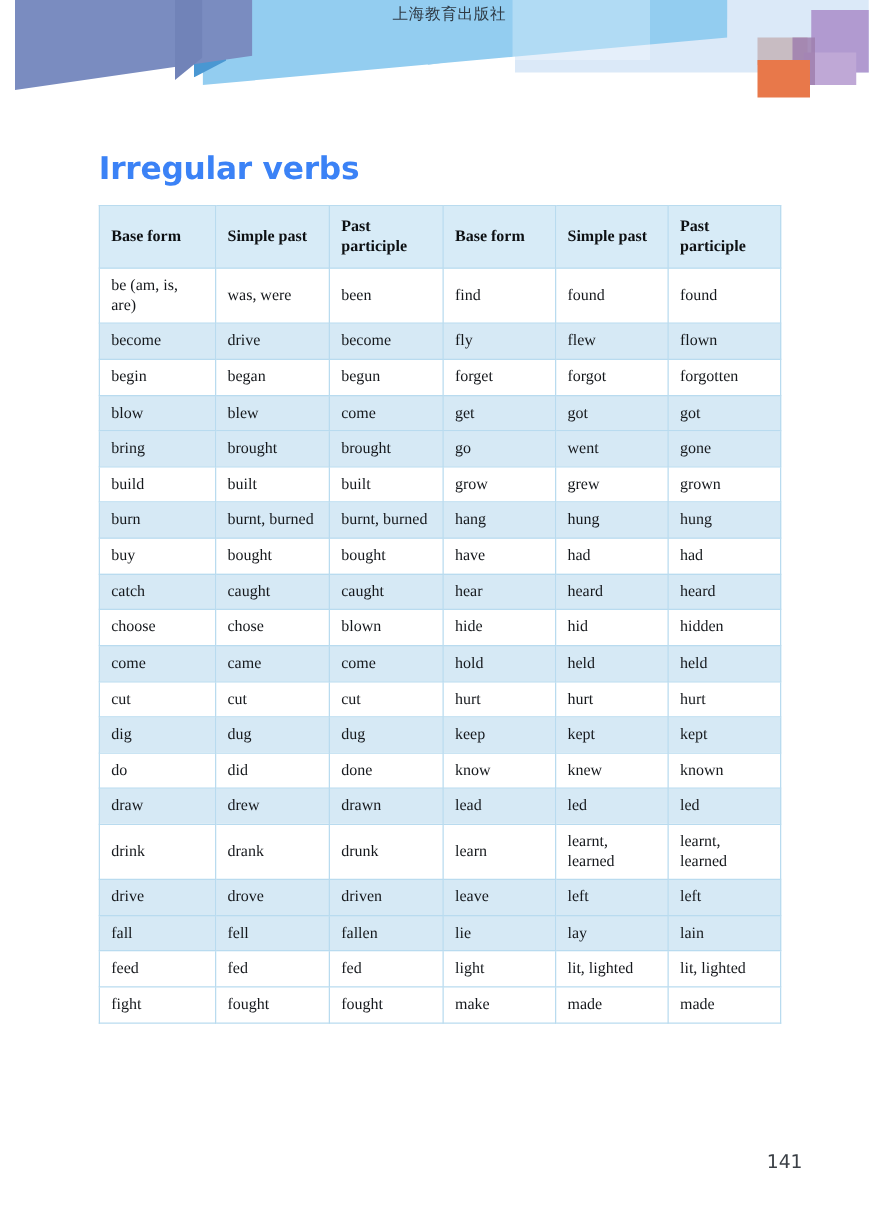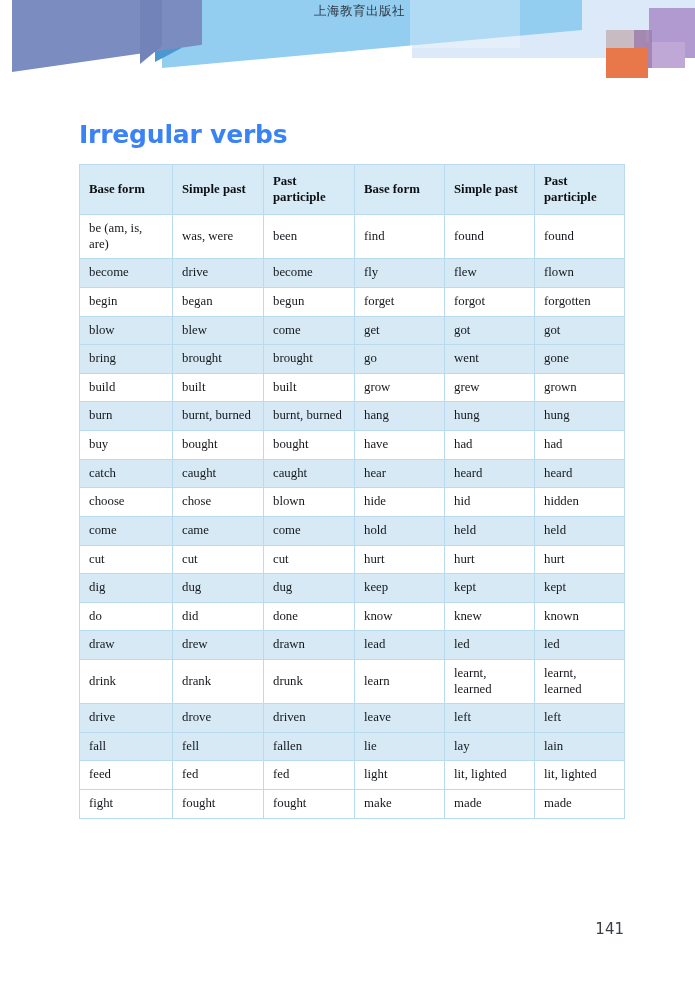--- a/index.html
+++ b/index.html
@@ -164,21 +164,21 @@
   .verb-table col.c1 { width: 91px; }
   .verb-table col.c2 { width: 91px; }
   .verb-table col.c3 { width: 90px; }
   .verb-table col.c4 { width: 90px; }
   .verb-table col.c5 { width: 90px; }
 
   
   .page-number {
     position: absolute;
     bottom: 45px;
-    right: 71px;
+    right: 53px;
     font-family: "DejaVu Sans", sans-serif;
     font-size: 15px;
     color: #3a3f45;
     margin-top: 25px;
   }
 </style>
 </head>
 <body>
 
 <div class="header">

